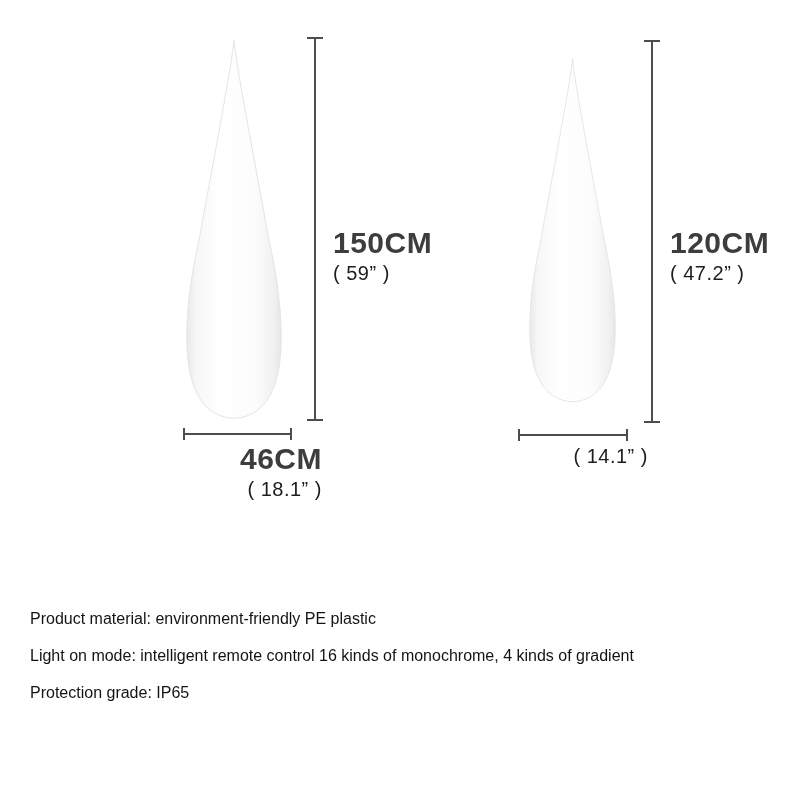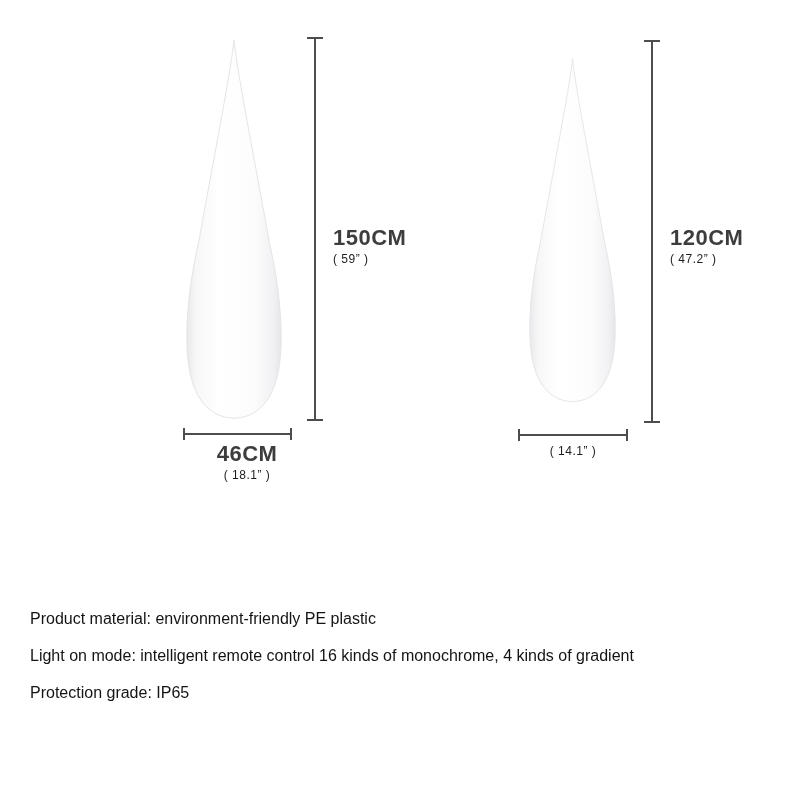--- a/index.html
+++ b/index.html
@@ -47,33 +47,33 @@
   }
   .h-line::before { left: 0; }
   .h-line::after  { right: 0; }
 
   .dim-label {
     position: absolute;
     white-space: nowrap;
     line-height: 1.1;
   }
   .dim-cm {
-    font-size: 22px;
+    font-size: 30px;
     font-weight: 600;
     color: #3d3d3d;
     letter-spacing: 0.5px;
   }
   .dim-in {
-    font-size: 12px;
+    font-size: 20px;
     font-weight: 400;
     color: #1d1d1d;
     margin-top: 3px;
     letter-spacing: 0.5px;
   }
-  .dim-label.centered { text-align: center; }
+  .dim-label.centered { text-align: right; }
 
   .specs {
     position: absolute;
     left: 30px;
     top: 608px;
     right: 20px;
     font-size: 16px;
     color: #141414;
   }
   .spec-line {

